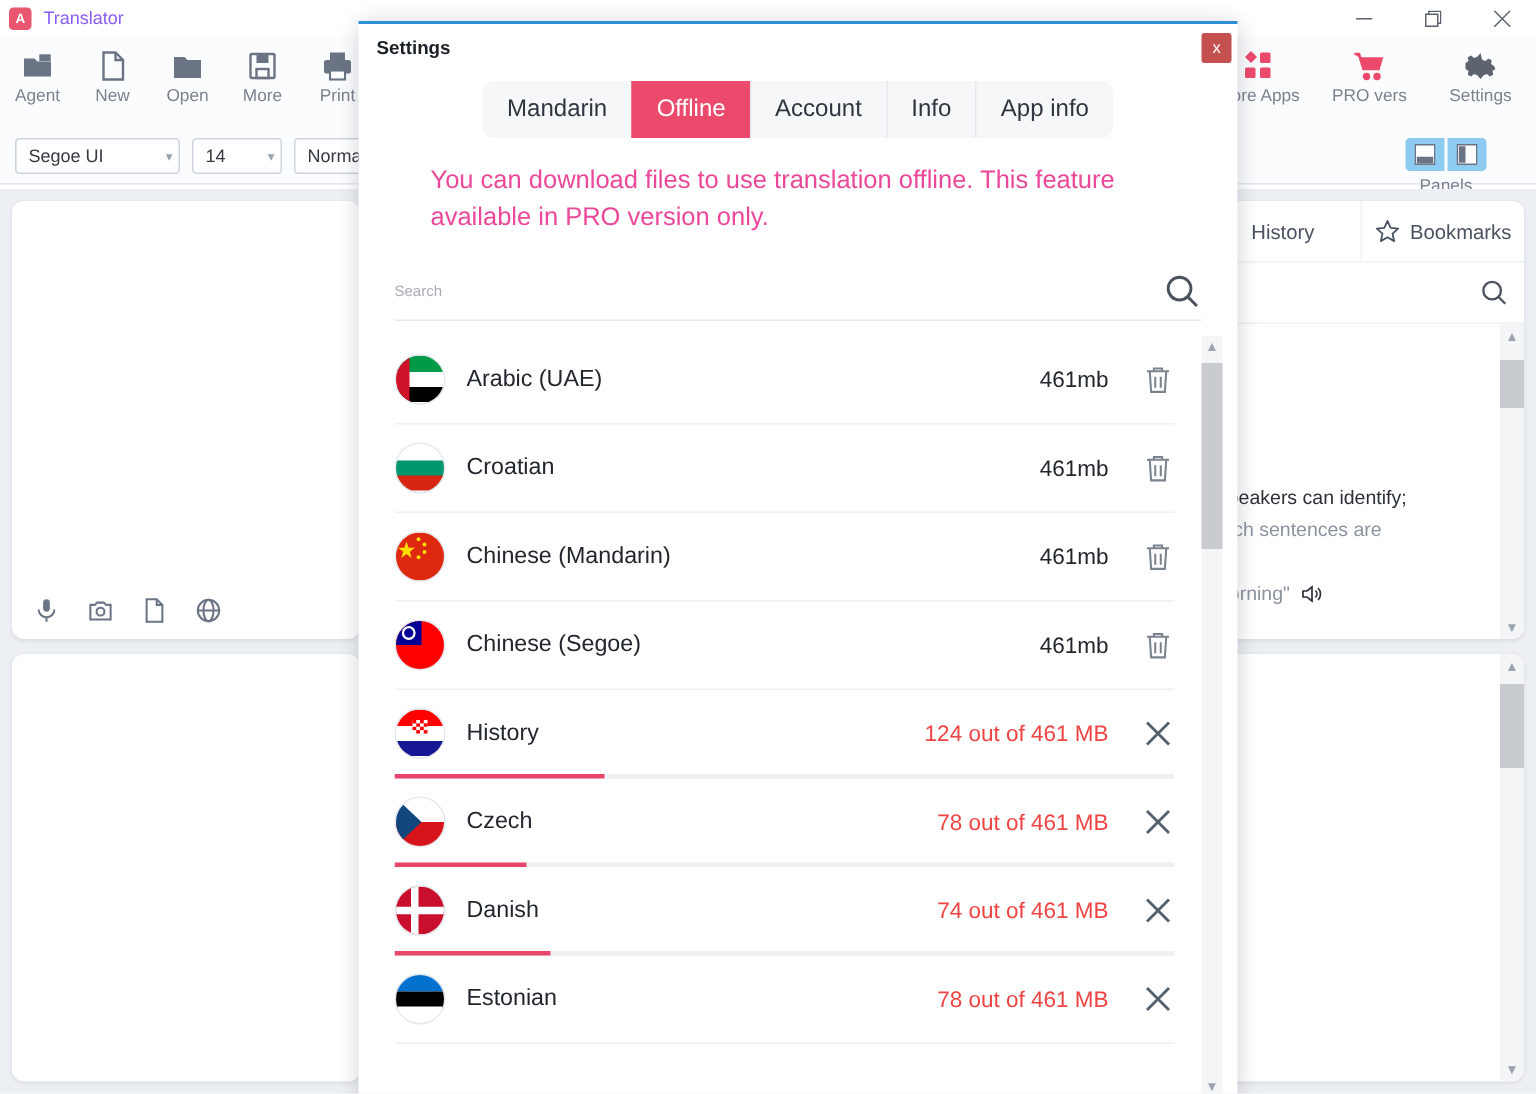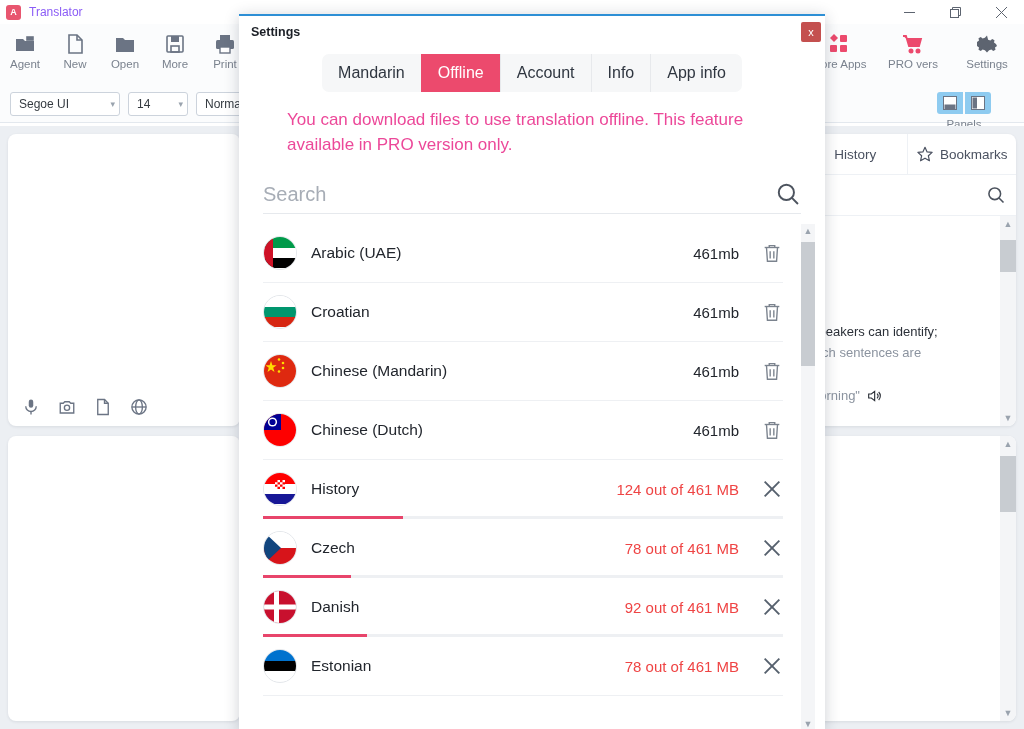--- a/index.html
+++ b/index.html
@@ -73,21 +73,21 @@
   #modal-close{margin-left:auto;width:20px;height:20px;background:#c4504f;color:#fff;font-size:11px;display:flex;align-items:center;justify-content:center;border-radius:2px;}
 
   .tabstrip{margin:6px auto 0;display:flex;background:#f6f7f8;border-radius:7px;overflow:hidden;}
   .tab{padding:0 16px;height:38px;display:flex;align-items:center;justify-content:center;font-size:16px;color:#2f3640;}
   .tab + .tab{border-left:1px solid #e7e9ec;}
   .tab.active{background:#ec4a6d;color:#fff;border-left-color:#ec4a6d;}
 
   .desc{margin:16px 48px 0;font-size:17px;color:#ec4899;line-height:1.45;}
 
   .searchrow{margin:18px 24px 0;height:38px;display:flex;align-items:center;border-bottom:1px solid #e6e9ed;}
-  .searchrow .ph{font-size:20px;color:#a7adb6;}
+  .searchrow .ph{font-size:10px;color:#a7adb6;}
   .searchrow .mag{margin-left:auto;color:#4c535e;}
 
   #listwrap{flex:1;margin:10px 0 0 0;position:relative;overflow:hidden;}
   #list{position:absolute;left:24px;right:42px;top:0;bottom:0;overflow:hidden;}
   .row{height:58px;position:relative;display:flex;align-items:center;border-bottom:1px solid #eef0f3;}
   .flag{width:34px;height:34px;border-radius:50%;overflow:hidden;flex:none;border:1px solid #e4e7eb;box-sizing:border-box;}
   .flag svg{display:block;width:100%;height:100%;}
   .rowname{margin-left:14px;font-size:15.5px;color:#22262d;}
   .rowsize{margin-left:auto;font-size:15px;color:#22262d;}
   .rowsize.dl{color:#ef4444;}
@@ -453,21 +453,21 @@
         </div>
         <div class="row">
           <div class="flag">
             <svg viewBox="0 0 32 32">
               <rect width="32" height="32" fill="#fe0000"></rect>
               <rect width="17" height="16" fill="#000095"></rect>
               <circle cx="8.5" cy="8" r="4.6" fill="#ffffff"></circle>
               <circle cx="8.5" cy="8" r="3.1" fill="#000095"></circle>
             </svg>
           </div>
-          <div class="rowname">Chinese (Dutch)</div>
+          <div class="rowname">Chinese (Segoe)</div>
           <div class="rowsize">461mb</div>
           <div class="rowact">
             <svg width="22" height="22" viewBox="0 0 24 24" fill="none" stroke="#7b838e" stroke-width="1.5">
               <polyline points="4,6 20,6"></polyline>
               <path d="M9 6V4h6v2"></path>
               <path d="M6 6l1 15h10l1-15"></path>
               <line x1="10" y1="10" x2="10" y2="18"></line>
               <line x1="14" y1="10" x2="14" y2="18"></line>
             </svg>
           </div>
@@ -527,21 +527,21 @@
         </div>
         <div class="row">
           <div class="flag">
             <svg viewBox="0 0 32 32">
               <rect width="32" height="32" fill="#c8102e"></rect>
               <rect x="10" y="0" width="5" height="32" fill="#ffffff"></rect>
               <rect x="0" y="13.5" width="32" height="5" fill="#ffffff"></rect>
             </svg>
           </div>
           <div class="rowname">Danish</div>
-          <div class="rowsize dl">92 out of 461 MB</div>
+          <div class="rowsize dl">74 out of 461 MB</div>
           <div class="rowact">
             <svg width="22" height="22" viewBox="0 0 24 24" stroke="#55606d" stroke-width="2.1">
               <line x1="4" y1="4" x2="20" y2="20"></line>
               <line x1="20" y1="4" x2="4" y2="20"></line>
             </svg>
           </div>
           <div class="prog">
             <i style="width: 20%;"></i>
           </div>
         </div>

